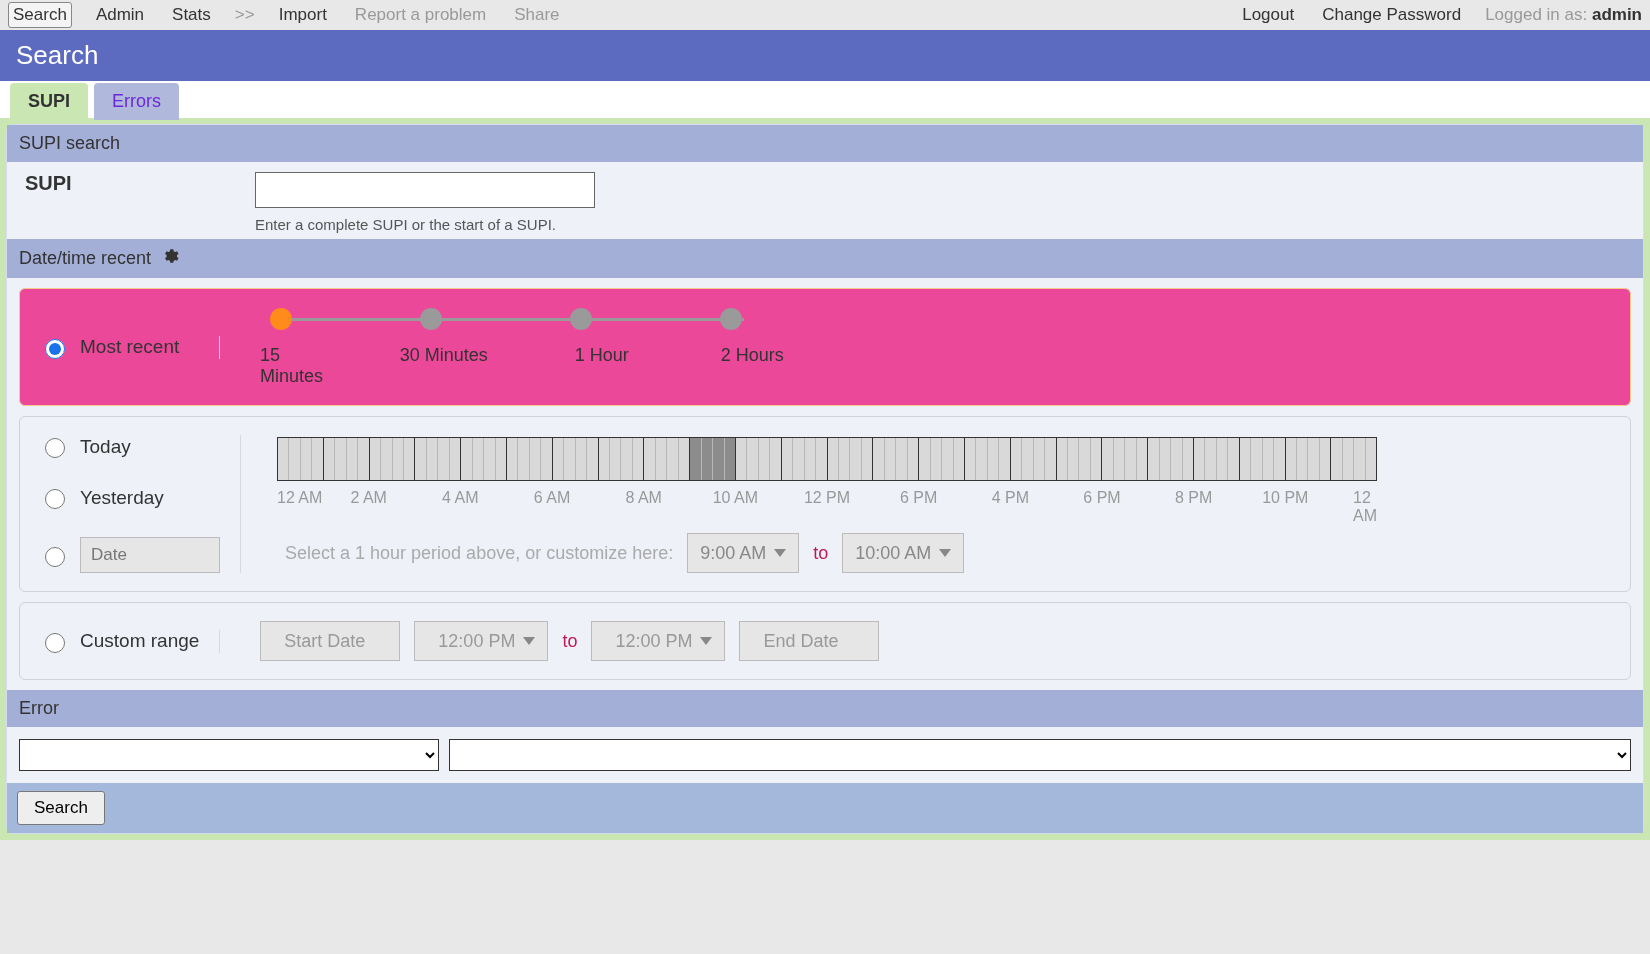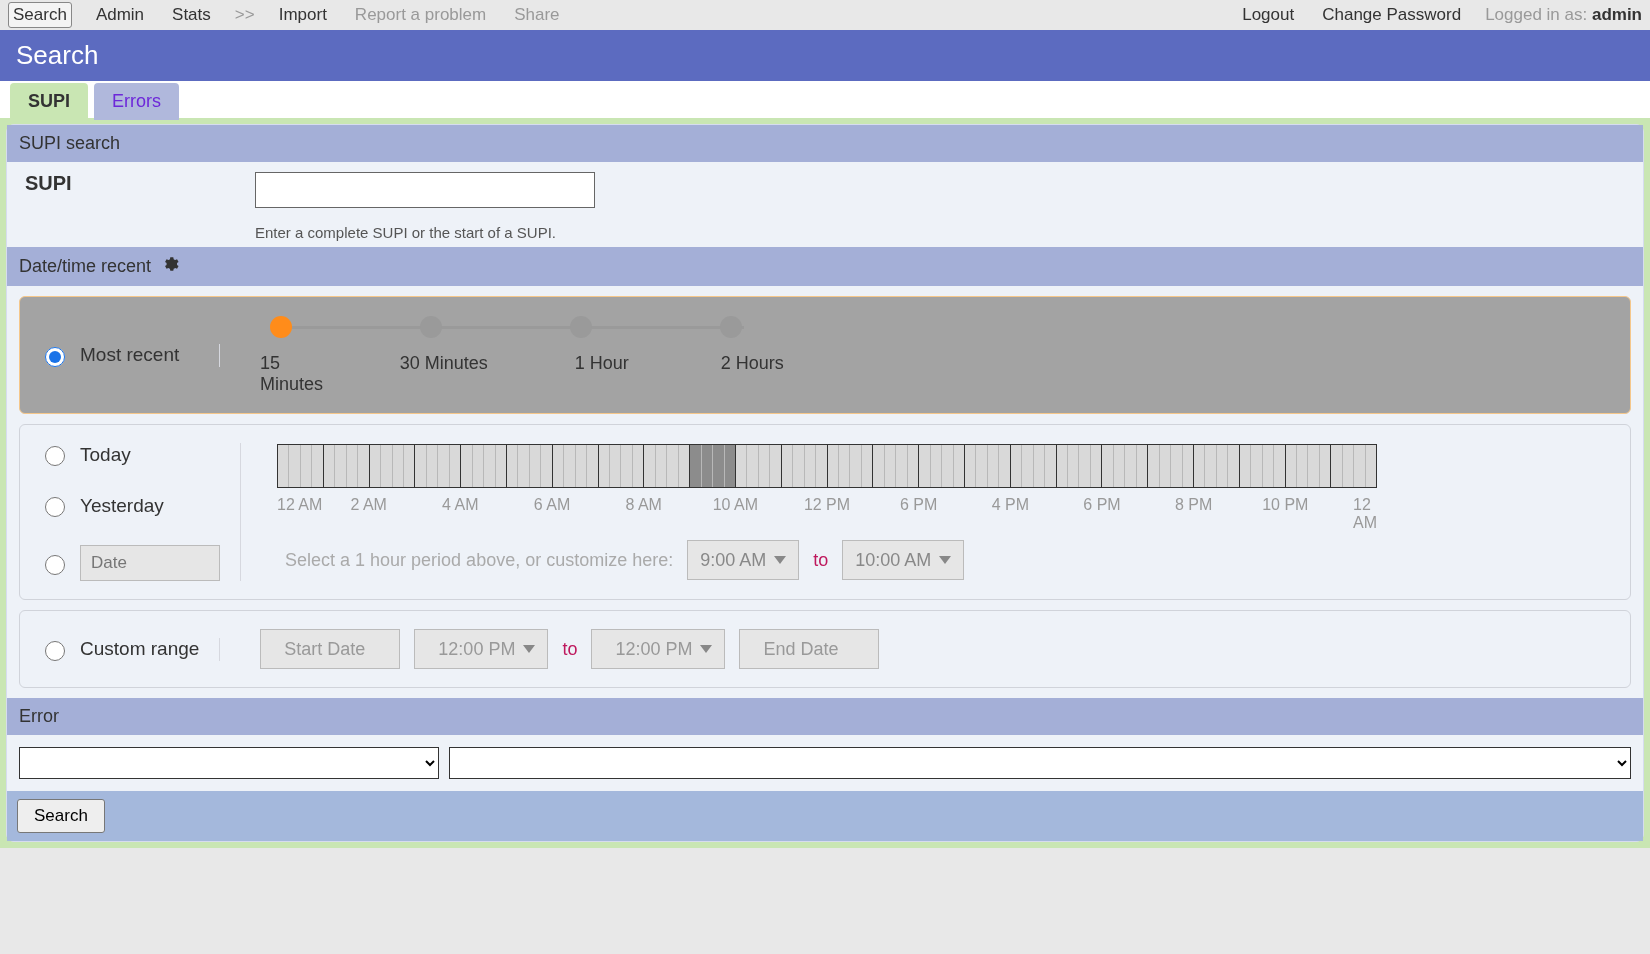--- a/index.html
+++ b/index.html
@@ -83,37 +83,37 @@
   .supi-label { font-weight: 700; font-size: 20px; width: 200px; }
   .supi-col { flex: 1; }
   .supi-input {
     width: 340px;
     height: 36px;
     border: 1px solid #666;
     background: #fff;
     font-size: 16px;
     padding: 0 6px;
   }
-  .supi-hint { font-size: 15px; color: #555; margin-top: 16px; }
+  .supi-hint { font-size: 15px; color: #555; margin-top: 8px; }
   
   .gear { width: 18px; height: 18px; }
   
   .dt-group {
     border: 1px solid #d0d3da;
     border-radius: 6px;
     margin: 10px 12px;
     padding: 18px 20px;
     display: flex;
     align-items: center;
     gap: 40px;
     background: #eef2f8;
   }
   .dt-group.selected {
     border: 1px solid #f5c78b;
-    background: #a3a3a3;
+    background: #ec4899;
   }
   .radio-col {
     display: flex;
     flex-direction: column;
     gap: 28px;
     min-width: 180px;
     border-right: 1px solid #d6d8df;
     padding-right: 20px;
   }
   .radio-col.single { border-right: 1px solid #d6d8df; padding-right: 20px; }
@@ -257,21 +257,21 @@
         </div>
         <div class="slider-labels">
           <span style="width:110px; text-align:left">15 Minutes</span>
           <span style="width:150px; text-align:center">30 Minutes</span>
           <span style="width:150px; text-align:center">1 Hour</span>
           <span style="width:130px; text-align:center">2 Hours</span>
         </div>
       </div>
     </div>
 
-    <div class="dt-group" style="align-items:center;gap:36px;">
+    <div class="dt-group" style="align-items:flex-end;gap:36px;">
       <div class="radio-col">
         <label class="radio-row">
           <input type="radio" name="dt" style="">
           <span>Today</span>
         </label>
         <label class="radio-row">
           <input type="radio" name="dt" style="">
           <span>Yesterday</span>
         </label>
         <label class="radio-row">

